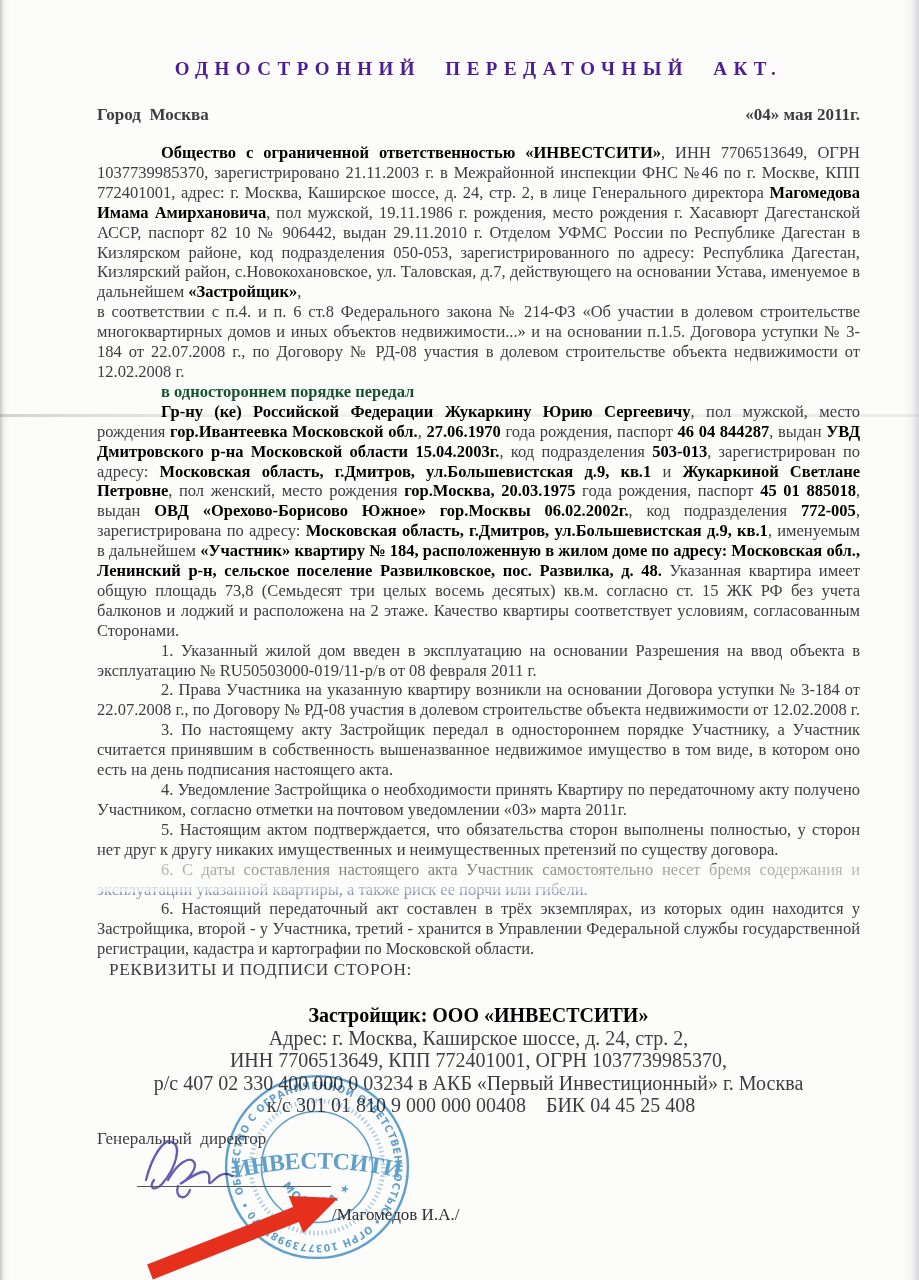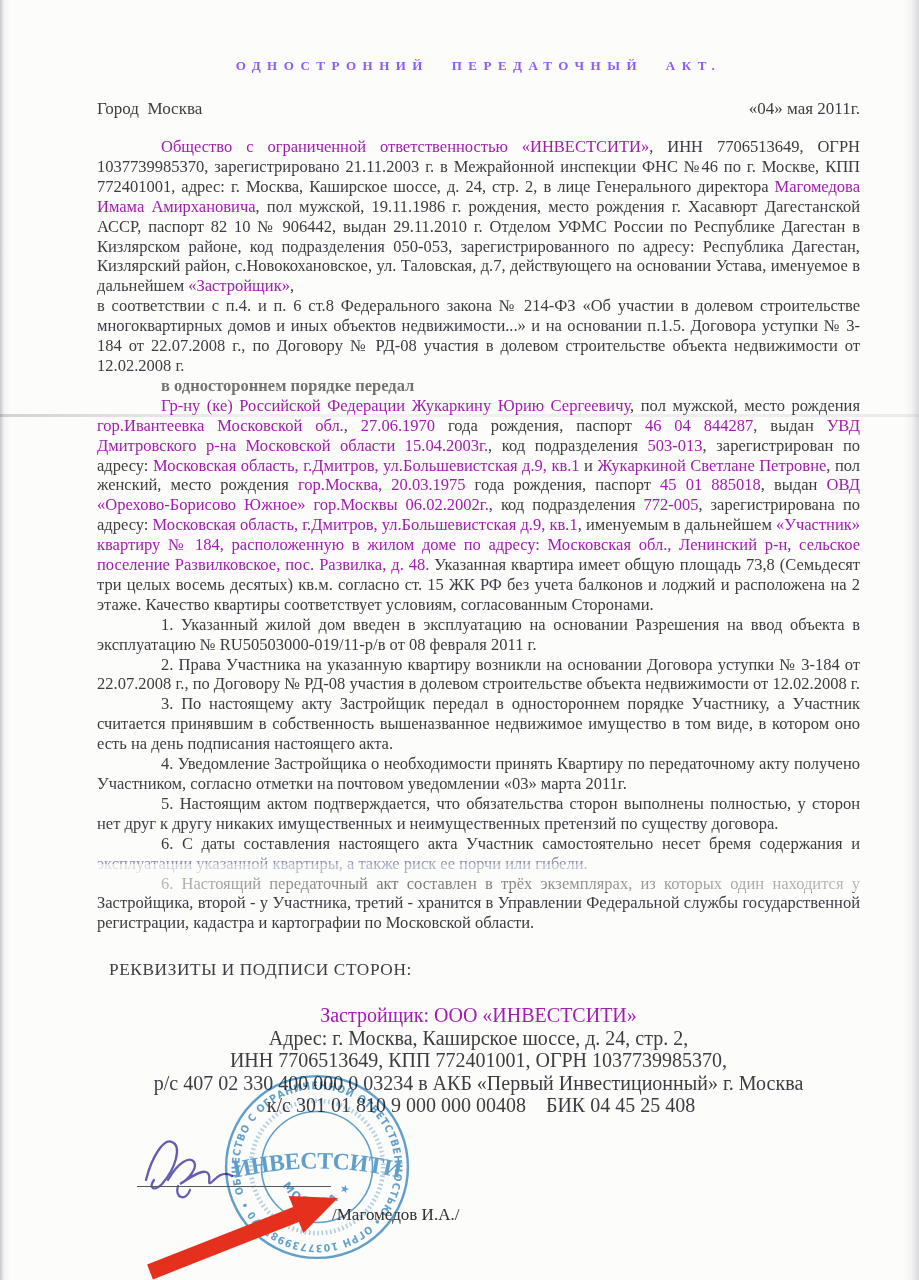--- a/index.html
+++ b/index.html
@@ -12,29 +12,29 @@
   .edge{position:absolute;top:0;bottom:0;pointer-events:none;}
   .edge-left{left:0;width:10px;background:linear-gradient(90deg,#c7c7c9,rgba(236,236,238,.6) 40%,rgba(255,255,255,0));}
   .edge-right{right:0;width:16px;background:linear-gradient(270deg,#d9d9db,rgba(238,238,240,.5) 50%,rgba(255,255,255,0));}
   .crease{position:absolute;left:0;top:414px;width:100%;height:3px;
     background:linear-gradient(90deg,rgba(120,115,110,.30),rgba(150,150,155,.10) 30%,rgba(150,150,155,.16));pointer-events:none;}
   .smear{position:absolute;left:80px;top:864px;width:780px;height:28px;
     background:linear-gradient(90deg,rgba(252,252,251,.75),rgba(252,252,251,.30) 40%,rgba(252,252,251,.65));
     pointer-events:none;z-index:2;}
 
   .content{position:absolute;left:97px;top:58px;width:763px;z-index:1;}
-  .title{margin:0 0 25px;text-align:center;font-size:13px;font-weight:700;
-    letter-spacing:6.5px;word-spacing:13px;color:#8b5cf6;}
+  .title{margin:0 0 25px;text-align:center;font-size:19px;font-weight:700;
+    letter-spacing:6.5px;word-spacing:13px;color:#4c1d95;}
   .meta{display:flex;justify-content:space-between;font-size:17px;margin:0 0 18px;}
-  .meta span{white-space:pre;}
+  .meta span{white-space:pre;font-weight:bold;}
 
   .para{margin:0;font-size:16.5px;line-height:19.9px;text-align:justify;}
   .para.ind{text-indent:64px;}
-  .para.pb{font-weight:700;color:#737373;}
-  .b{font-weight:400;color:#a21caf;}
+  .para.pb{font-weight:700;color:#14532d;}
+  .b{font-weight:700;color:#000000;}
   .faded{color:#8a92ac;filter:blur(.35px);}
 
   .lower{position:absolute;left:97px;top:960px;width:763px;z-index:1;}
   .req-heading{margin:0 12px 24px;font-size:17.3px;letter-spacing:.6px;}
   .req-line{font-size:20px;line-height:22.5px;white-space:pre-wrap;text-align:center;}
   .role{margin:12px 0 0;font-size:17px;white-space:pre-wrap;}
 
   .scribble{position:absolute;left:138px;top:1128px;width:112px;height:80px;z-index:3;}
   .stamp{position:absolute;left:216px;top:1066px;width:202px;height:202px;
     mix-blend-mode:multiply;opacity:.82;z-index:4;color:#3f8cc4;}
@@ -77,20 +77,21 @@
 
   <div class="lower">
     <p class="req-heading">РЕКВИЗИТЫ И ПОДПИСИ СТОРОН:</p>
     <div>
         <div class="req-line b">Застройщик: ООО «ИНВЕСТСИТИ»</div>
         <div class="req-line">Адрес: г. Москва, Каширское шоссе, д. 24, стр. 2,</div>
         <div class="req-line">ИНН 7706513649, КПП 772401001, ОГРН 1037739985370,</div>
         <div class="req-line">р/с 407 02 330 400 000 0 03234 в АКБ «Первый Инвестиционный» г. Москва</div>
         <div class="req-line"> к/с 301 01 810 9 000 000 00408    БИК 04 45 25 408</div>
       </div>
+    <p class="role">Генеральный  директор</p>
   </div>
 
   <svg class="scribble" viewBox="0 0 112 80">
     <g fill="none" stroke="#4e47a5" stroke-width="2.3" stroke-linecap="round" opacity="0.88">
       <path d="M 8 52 C 14 28 26 10 34 14 C 44 18 38 40 24 56 C 16 64 10 60 16 52"></path>
       <path d="M 30 52 C 40 34 52 28 56 34 C 60 40 50 52 42 56 C 52 50 62 42 68 44 C 76 46 66 62 76 52 C 82 46 88 44 94 48"></path>
       <path d="M 40 58 C 36 70 48 74 52 62"></path>
     </g>
   </svg>
 

